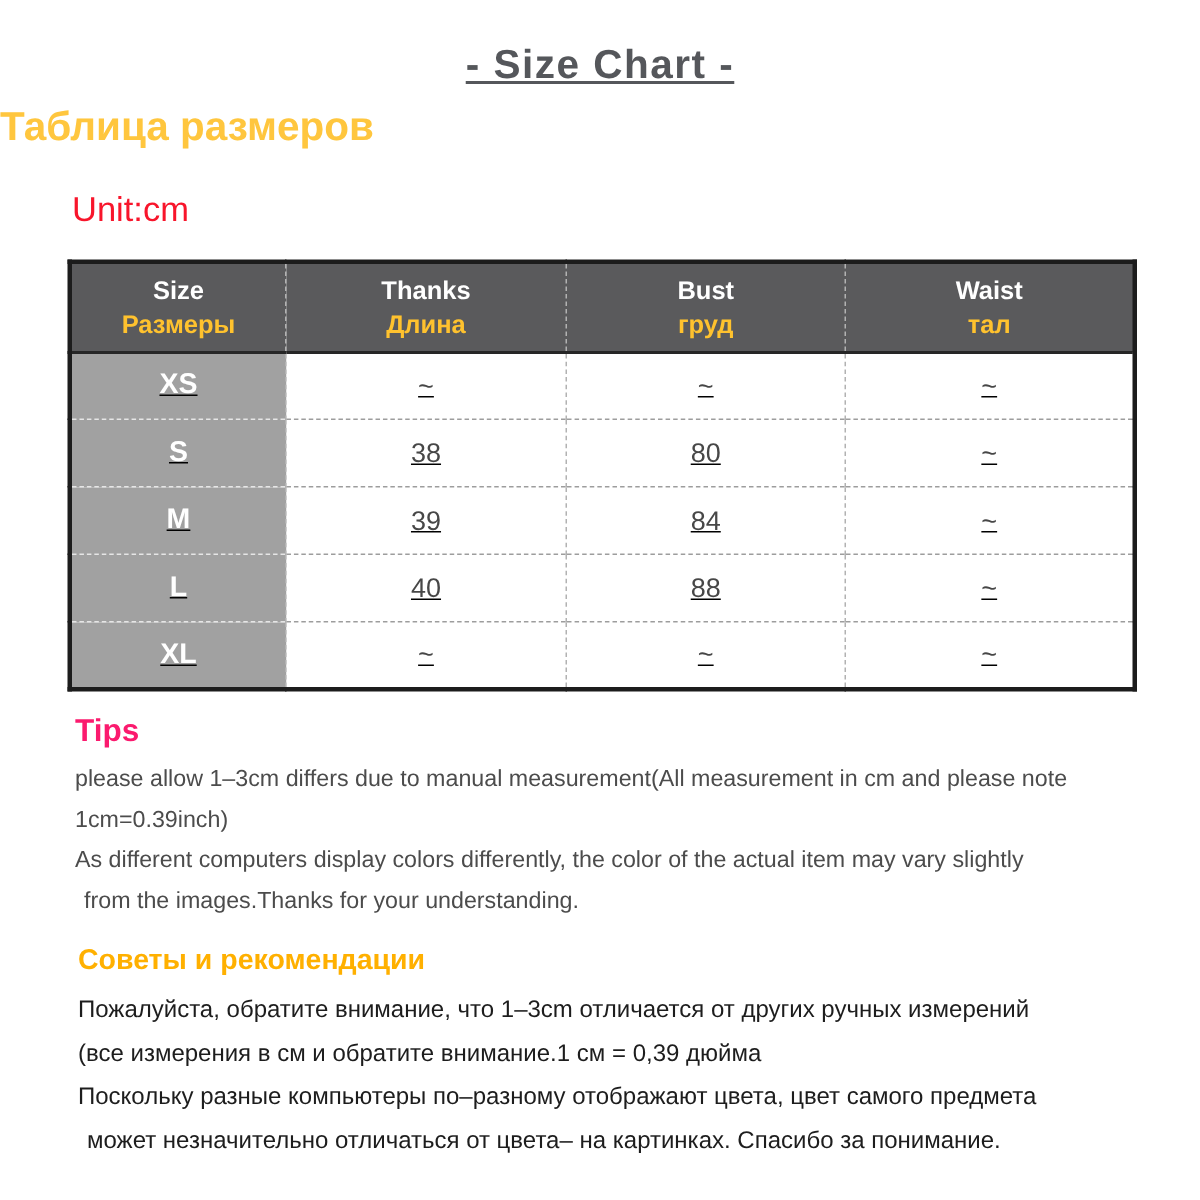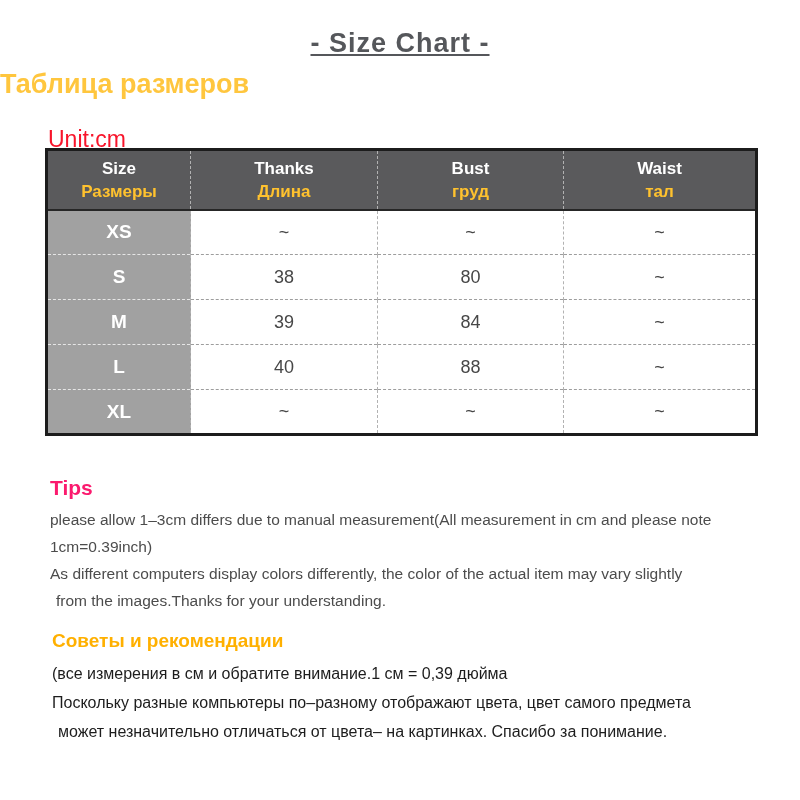--- a/index.html
+++ b/index.html
@@ -45,21 +45,21 @@
     top: 126px;
     font-size: 23px;
     font-weight: normal;
     color: var(--red, #f8152b);
   }
 
   
   .size-table {
     position: absolute;
     left: 45px;
-    top: 148px;
+    top: 173px;
     width: 710px;
     border-collapse: collapse;
     table-layout: fixed;
     border: 3px solid var(--border-dark, #1c1c1c);
   }
   .size-table thead tr {
     height: 60px;
   }
   .size-table thead th {
     background: var(--header-bg, #5a5a5c);
@@ -79,20 +79,21 @@
   }
   .th-ru {
     display: block;
     color: var(--gold, #ffc22e);
     font-size: 17px;
     font-weight: bold;
     line-height: 22px;
   }
   .size-table tbody tr {
     height: 45px;
+    text-decoration: underline;
   }
   .size-table tbody td {
     text-align: center;
     vertical-align: middle;
     font-size: 18px;
     color: var(--cell-text, #474747);
     background: #ffffff;
     padding: 0;
   }
   .size-table tbody td + td {
@@ -220,16 +221,17 @@
 <div class="tips-heading">Tips</div>
 <div class="tips-en-lines">
   <div class="line">please allow 1–3cm differs due to manual measurement(All measurement in cm and please note</div>
   <div class="line">1cm=0.39inch)</div>
   <div class="line">As different computers display colors differently, the color of the actual item may vary slightly</div>
   <div class="line indent">from the images.Thanks for your understanding.</div>
 </div>
 
 <div class="tips-ru-heading">Советы и рекомендации</div>
 <div class="tips-ru-lines">
+  <div class="line">Пожалуйста, обратите внимание, что 1–3cm отличается от других ручных измерений</div>
   <div class="line">(все измерения в см и обратите внимание.1 см = 0,39 дюйма</div>
   <div class="line">Поскольку разные компьютеры по–разному отображают цвета, цвет самого предмета</div>
   <div class="line indent">может незначительно отличаться от цвета– на картинках. Спасибо за понимание.</div>
 </div>
 
 </body></html>

